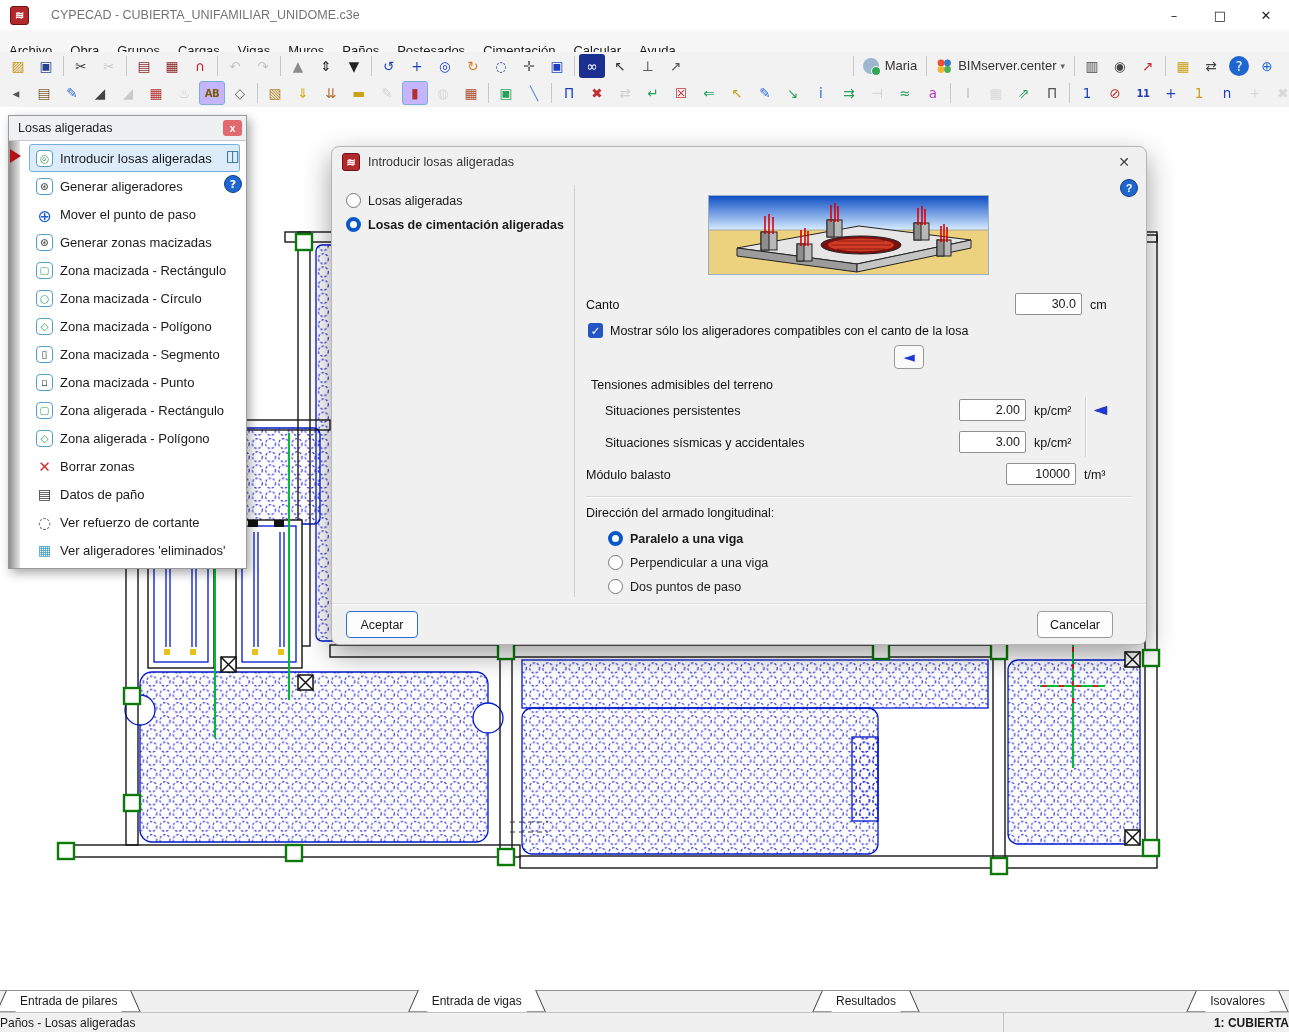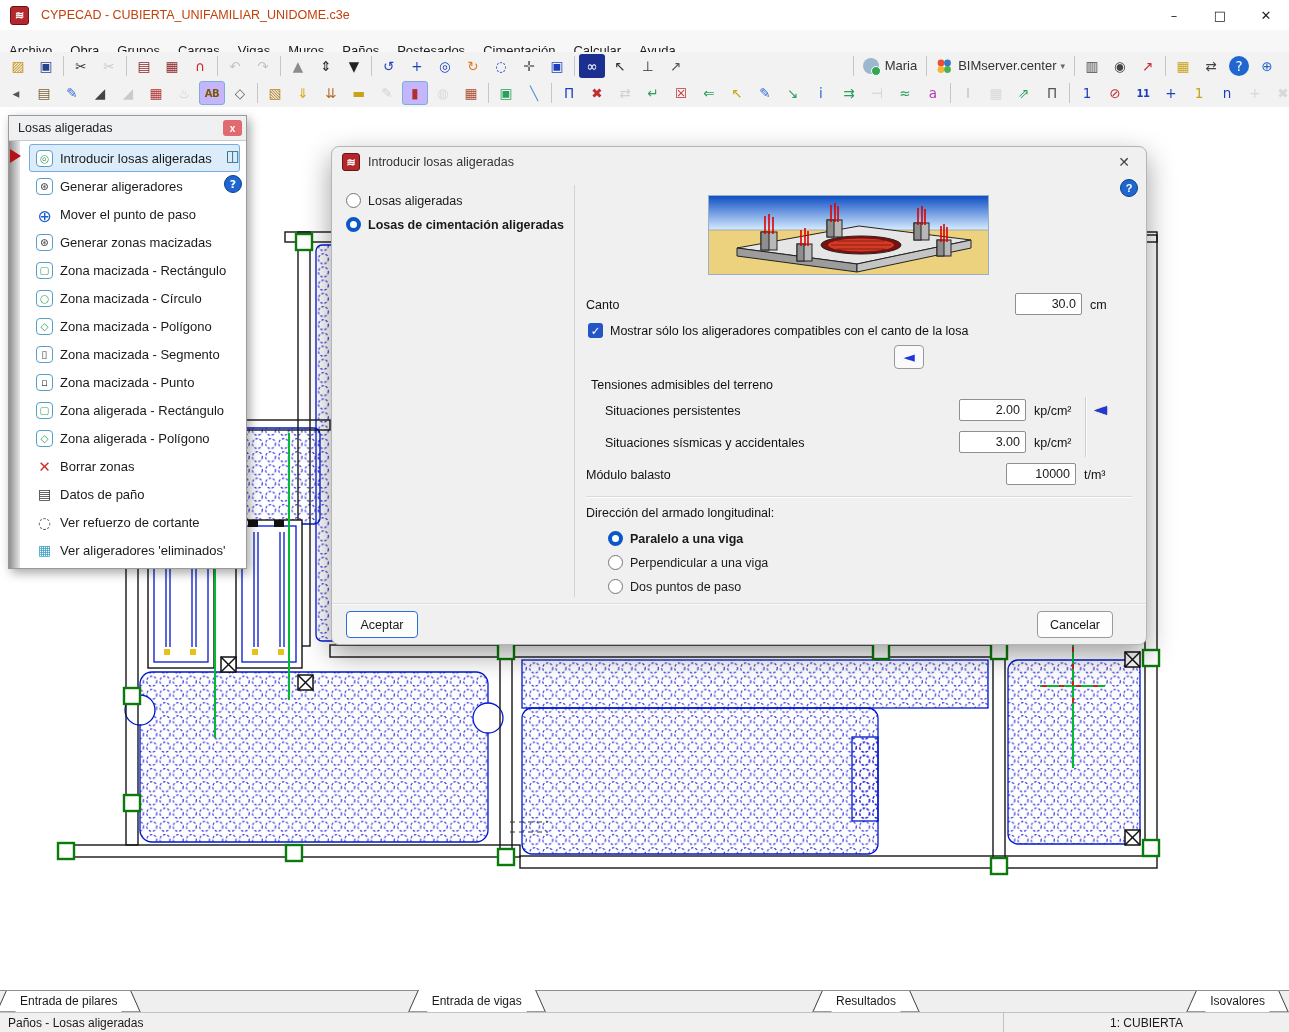--- a/index.html
+++ b/index.html
@@ -2,21 +2,21 @@
 <html><head>
 <meta charset="utf-8">
 <style>
   html,body{margin:0;padding:0;background:#cfcfcf;}
   #app{position:relative;width:1289px;height:1032px;background:#fff;overflow:hidden;
        font-family:"Liberation Sans",sans-serif;color:#1a1a1a;outline:1px solid #8a8a8a;}
   
   #titlebar{position:absolute;left:0;top:0;width:100%;height:30px;background:#fff;display:flex;align-items:center;}
   .appicon{width:17px;height:17px;margin-left:10px;border-radius:3px;background:#b3282d;border:1px solid #6e1216;
            color:#fff;font-size:11px;display:grid;place-items:center;font-weight:bold;}
-  #title-text{margin-left:12px;font-size:12.5px;color:#c2410c;}
+  #title-text{margin-left:22px;font-size:12.5px;color:#737373;}
   #winbtns{margin-left:auto;display:flex;height:30px;}
   .wbtn{width:46px;height:30px;display:grid;place-items:center;font-size:13px;color:#222;font-family:"DejaVu Sans",sans-serif;}
   
   #menubar{position:absolute;left:0;top:30px;width:100%;height:22px;background:#f7f7f7;display:flex;align-items:center;
            font-size:13px;border-bottom:1px solid #e3e3e3;}
   .mitem{padding:0 9px;height:22px;line-height:22px;cursor:default;margin-top:19px;}
   .mitem u{text-decoration:underline;}
   
   .toolbar{position:absolute;left:0;width:100%;background:#f2f2f2;display:flex;align-items:center;border-bottom:1px solid #d8d8d8;}
   #toolbar1{top:52px;height:27px;}
@@ -99,23 +99,23 @@
        font-size:12px;white-space:nowrap;}
   .tab::before{content:"";position:absolute;left:-9px;top:0;bottom:0;width:18px;background:#fff;
                transform:skewX(-24deg);border-left:1px solid #3c3c3c;border-bottom:1px solid #9a9a9a;}
   .tab::after{content:"";position:absolute;right:-9px;top:0;bottom:0;width:18px;background:#fff;
               transform:skewX(24deg);border-right:1px solid #3c3c3c;border-bottom:1px solid #9a9a9a;}
   .tab .ttext{position:relative;z-index:1;}
   .tab.active{height:22px;line-height:22px;margin-top:-1px;}
   
   #statusbar{position:absolute;left:0;top:1012px;width:100%;height:20px;background:#f0f0f0;border-top:1px solid #c2c2c2;
              display:flex;align-items:center;font-size:12px;}
-  #status-left{padding-left:8px;}
-  #status-right{margin-left:auto;width:286px;text-align:center;border-left:1px solid #c2c2c2;height:100%;
-                line-height:20px;box-sizing:border-box;}
+  #status-left{}
+  #status-right{margin-left:auto;width:286px;text-align:right;border-left:1px solid #c2c2c2;height:100%;
+                line-height:20px;box-sizing:border-box;font-weight:bold;}
 </style>
 </head>
 <body>
 
 <div id="app">
 
   <div id="titlebar">
     <div class="appicon">≋</div>
     <div id="title-text">CYPECAD - CUBIERTA_UNIFAMILIAR_UNIDOME.c3e</div>
     <div id="winbtns">

